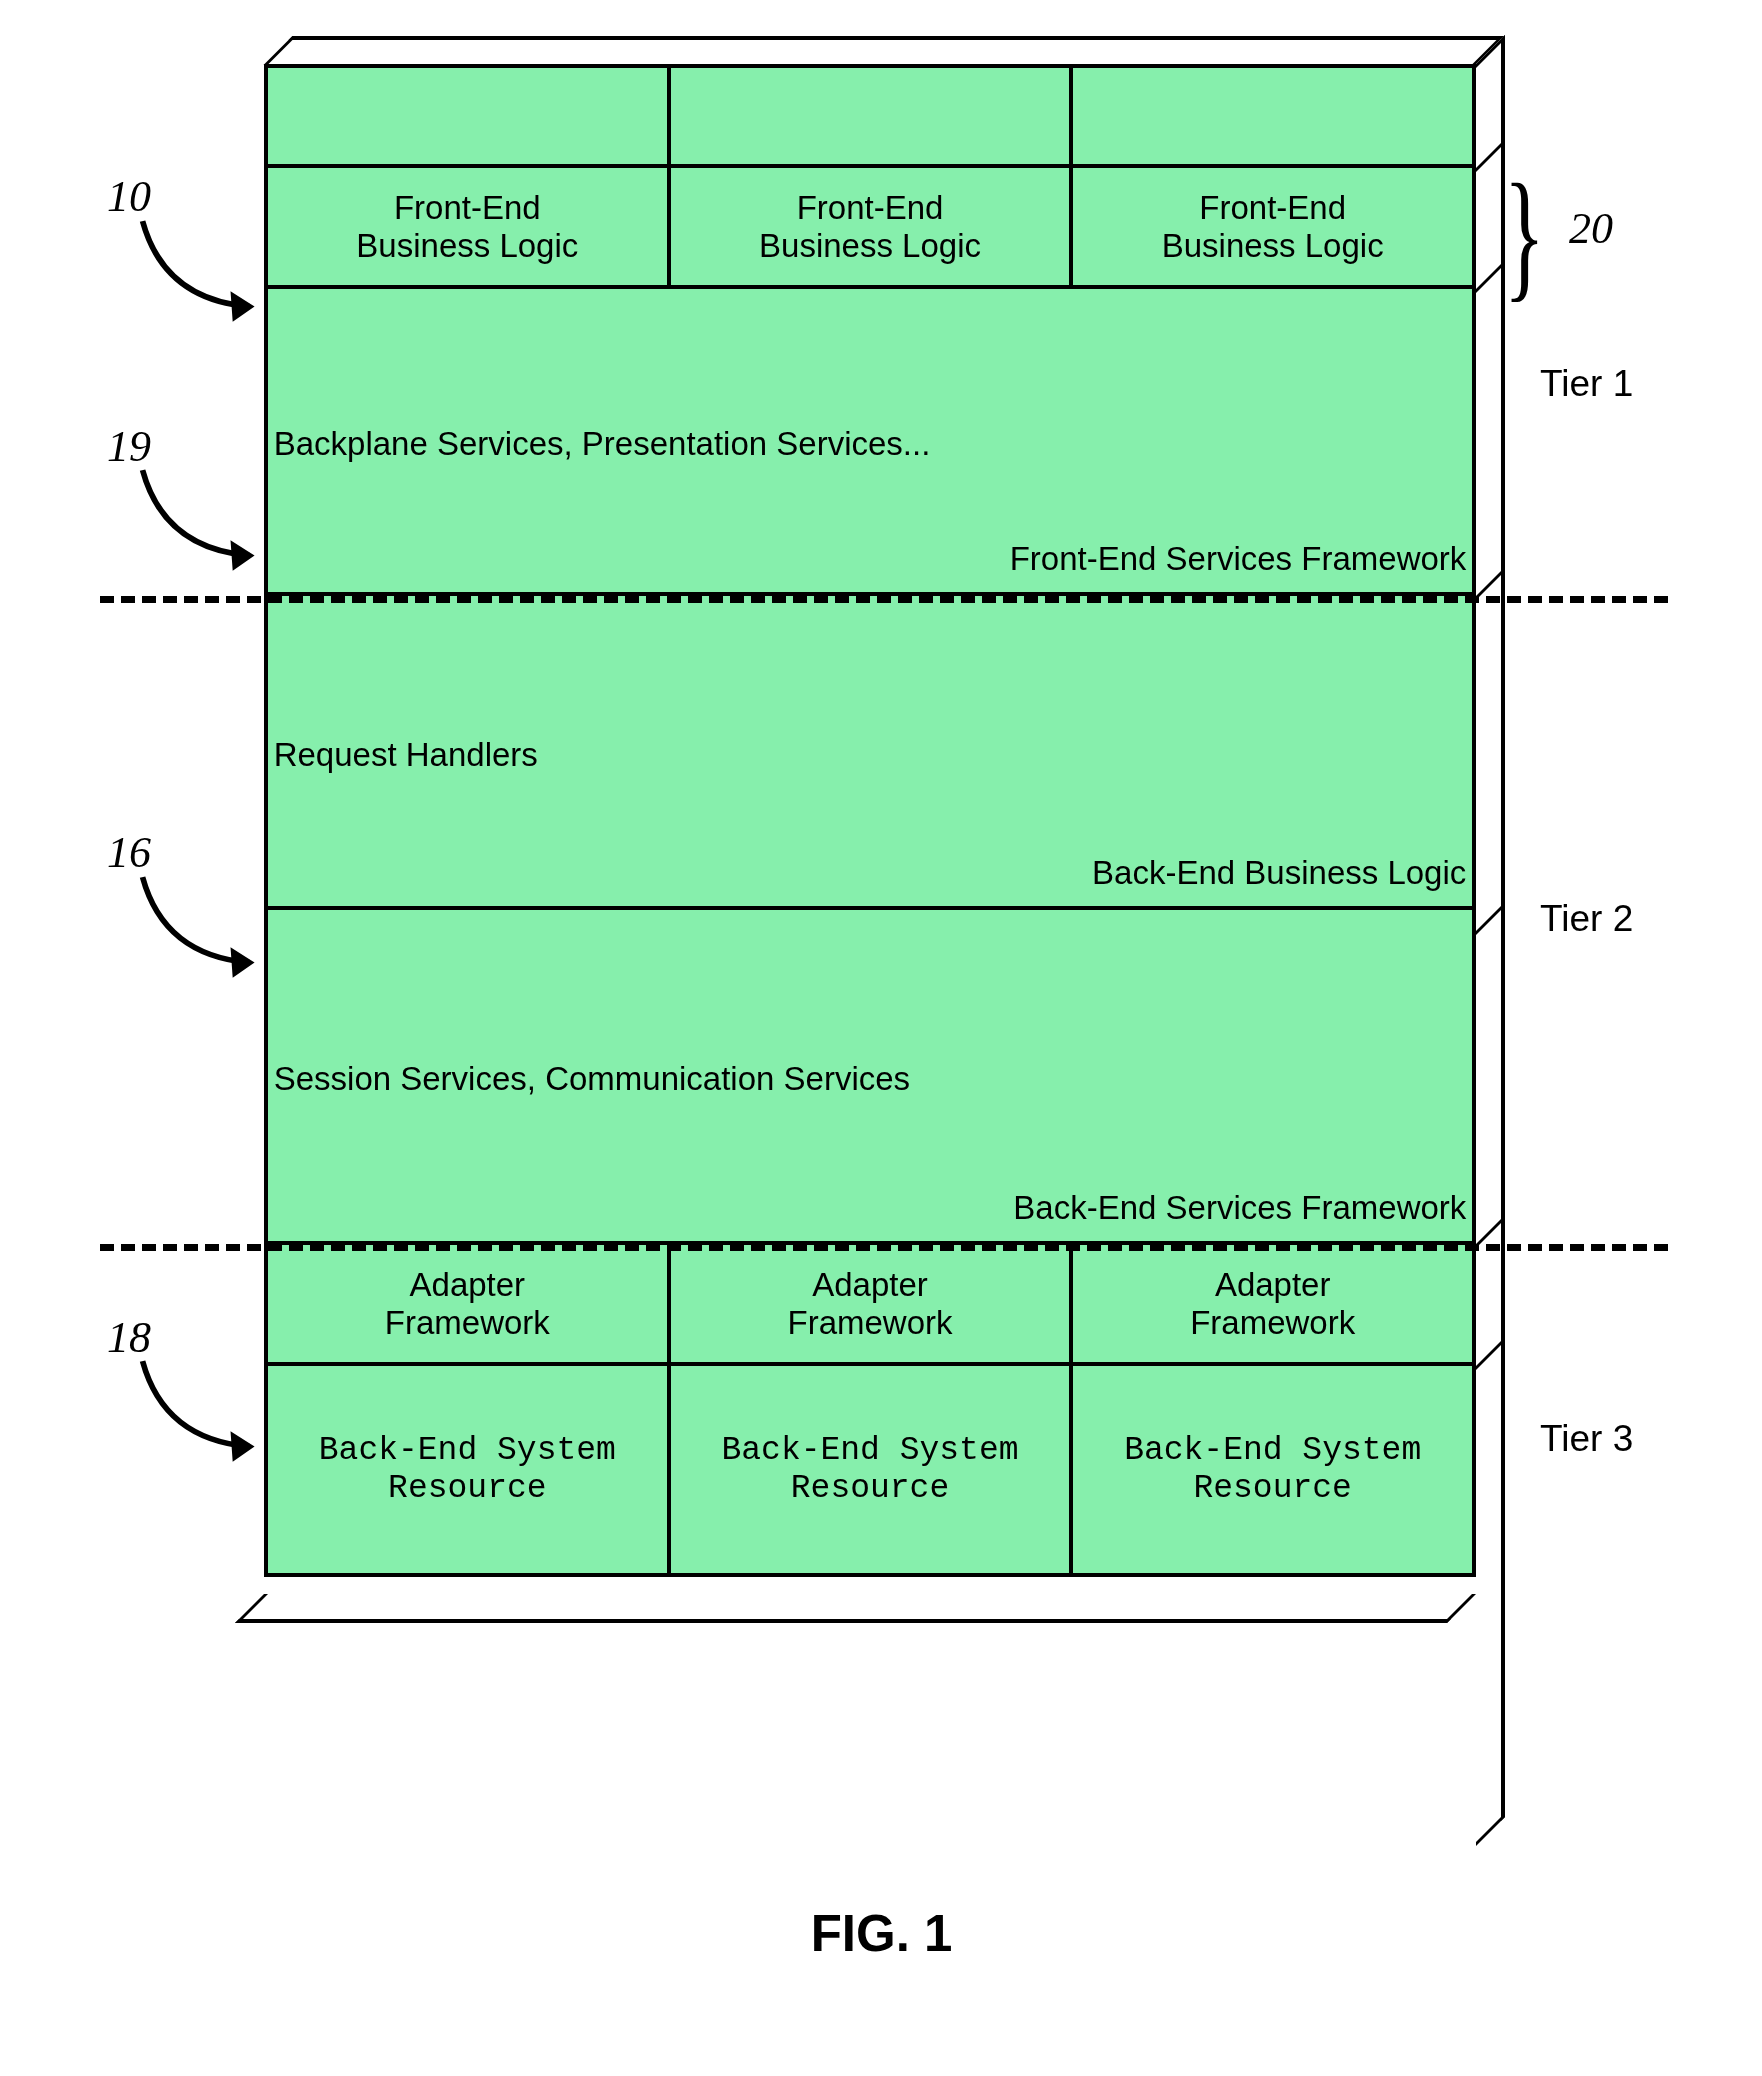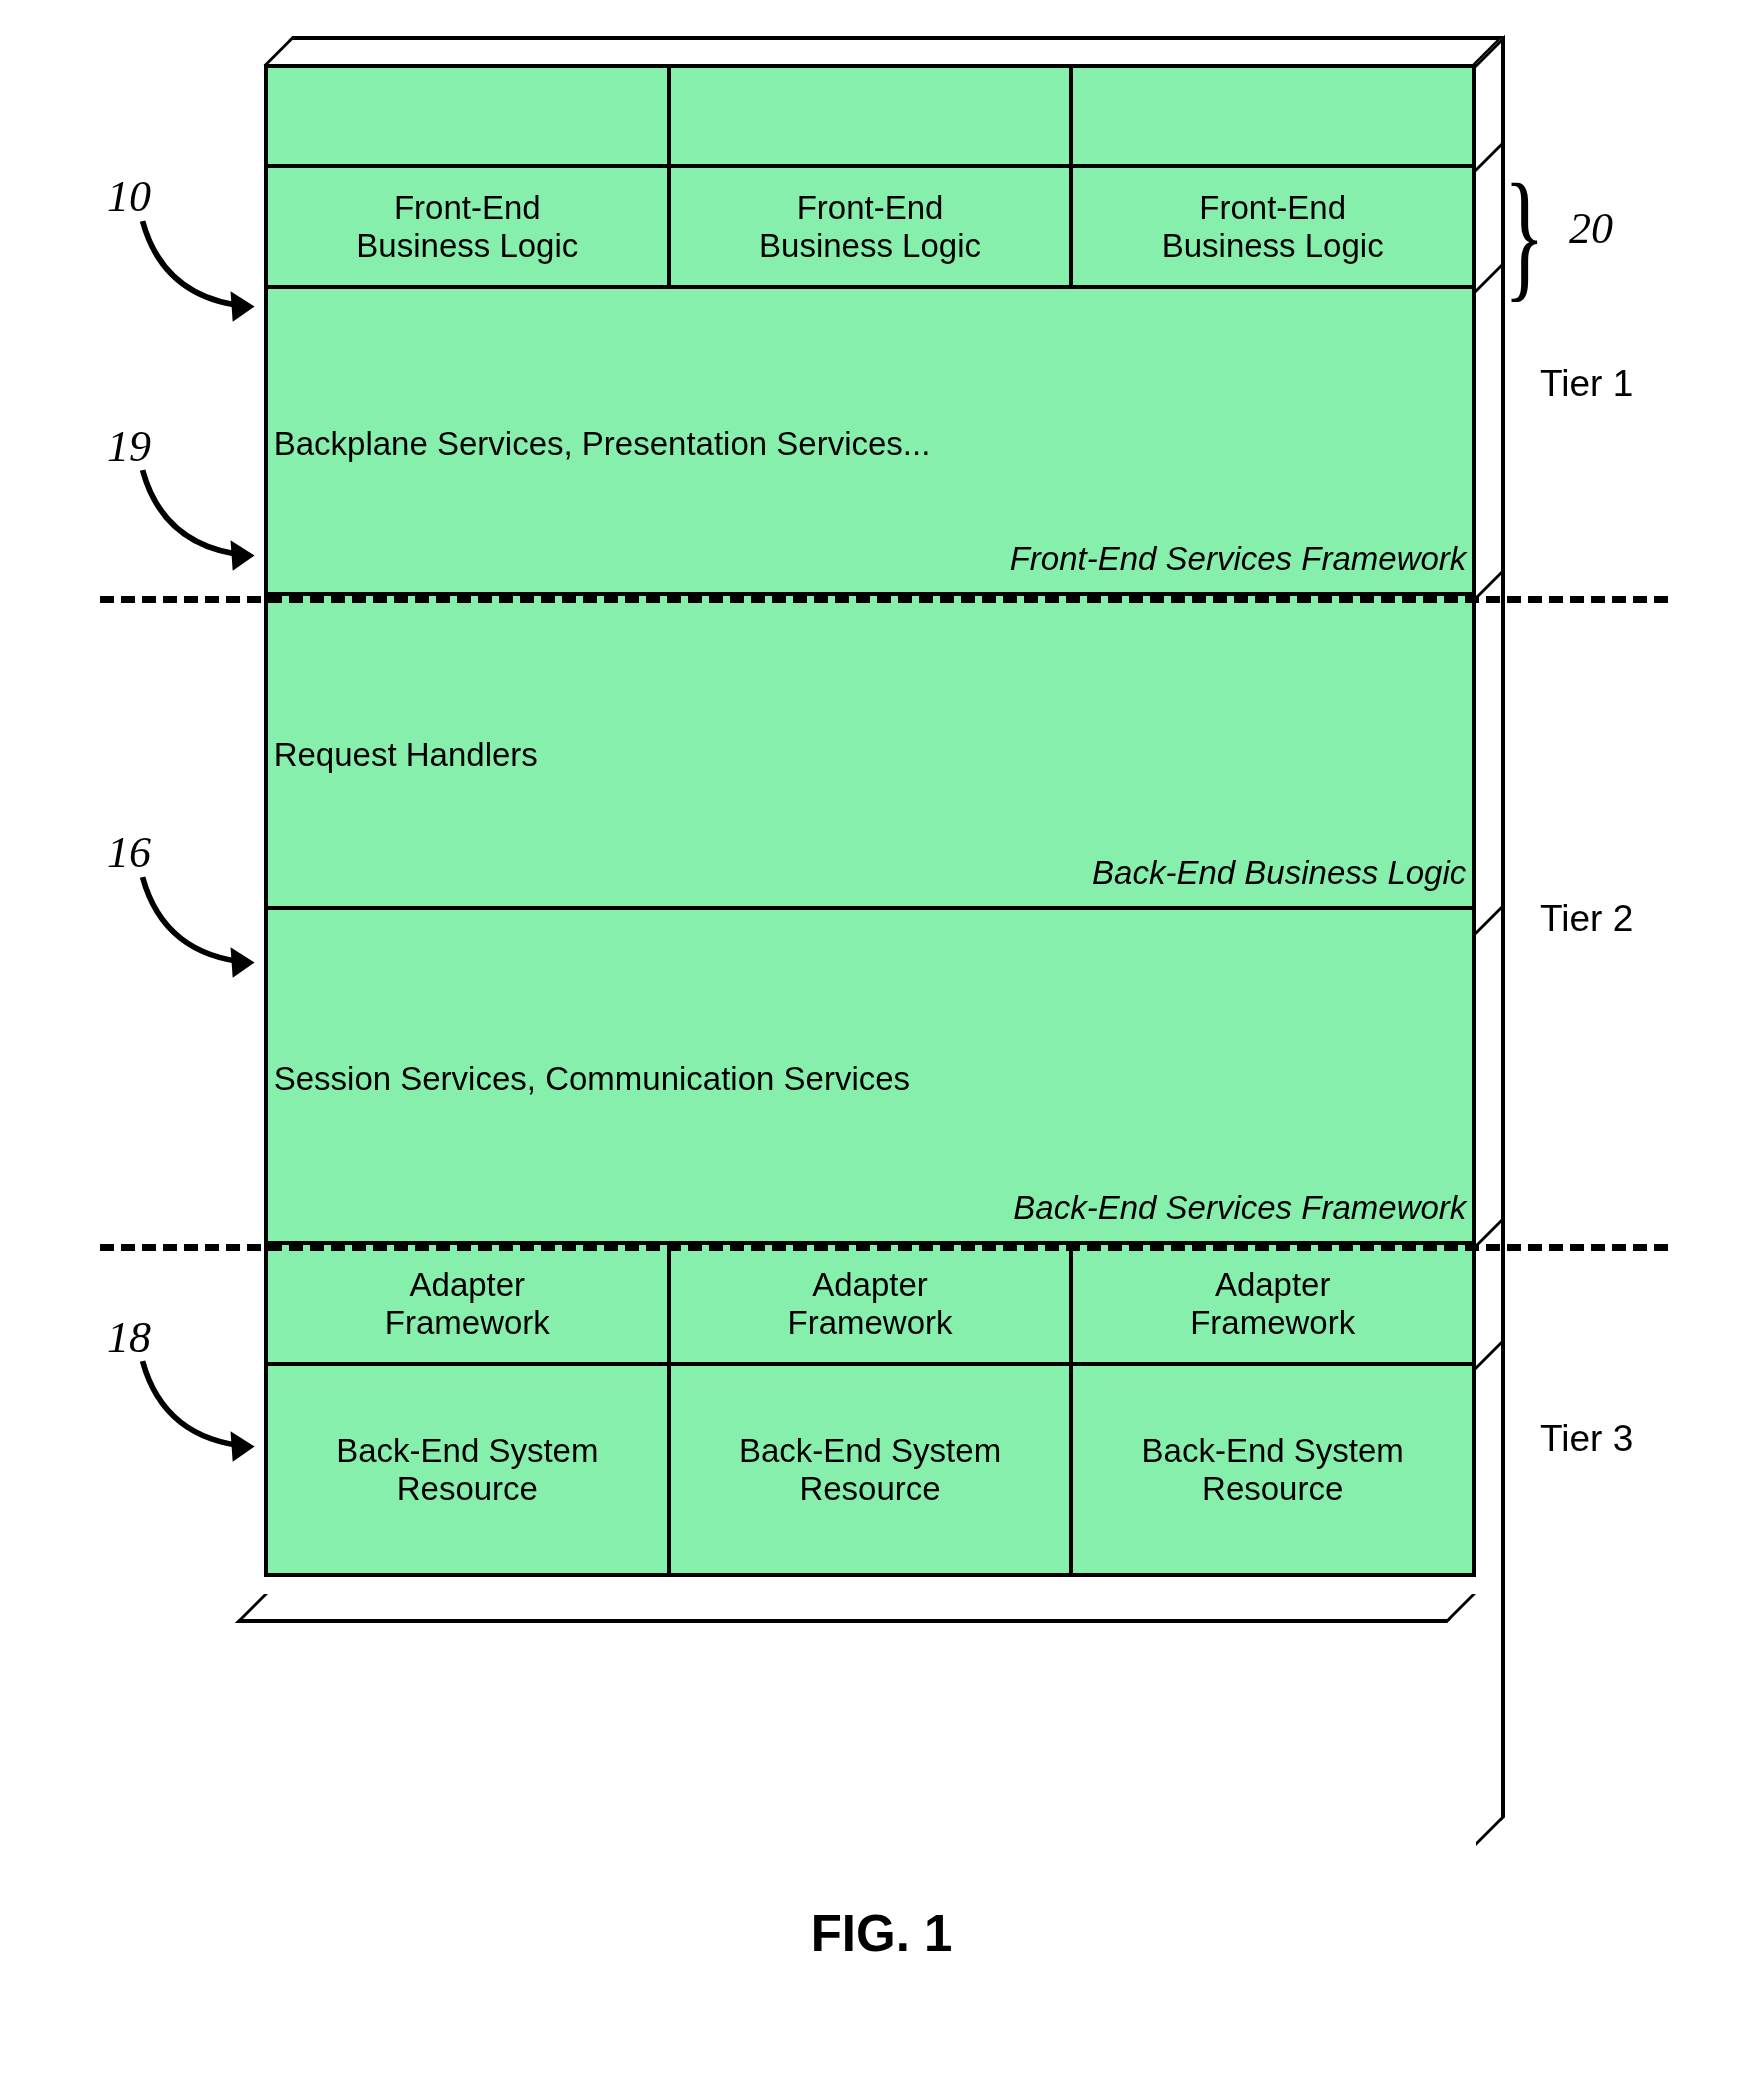--- a/index.html
+++ b/index.html
@@ -61,31 +61,31 @@
     display: flex;
     align-items: center;
     justify-content: center;
     text-align: center;
     font-size: 33px;
     line-height: 1.15;
     padding: 7.1px 5.7px;
     background: #86efac;
   }
   .cell:last-child { border-right: none; }
-  .row:last-child .cell { border-bottom: none; }
+  .row:last-child .cell { border-bottom: none; font-family: Liberation Mono, monospace; }
   .third { flex: 1 1 0; }
   .full { flex: 1 1 100%; }
   
   .two-line {
     flex-direction: row;
     justify-content: space-between;
     padding: 21.4px 5.7px 14.3px 5.7px;
   }
   .two-line .top-text { margin-top: 0; }
-  .two-line .bottom-text { margin-top: auto; font-style: italic; }
+  .two-line .bottom-text { margin-top: auto; }
 
   
   .depth-divider {
     position: absolute;
     right: -28.5px;
     width: 28.5px;
     border-top: 4.3px solid #000;
     transform: skewY(-45deg);
     transform-origin: top left;
   }

